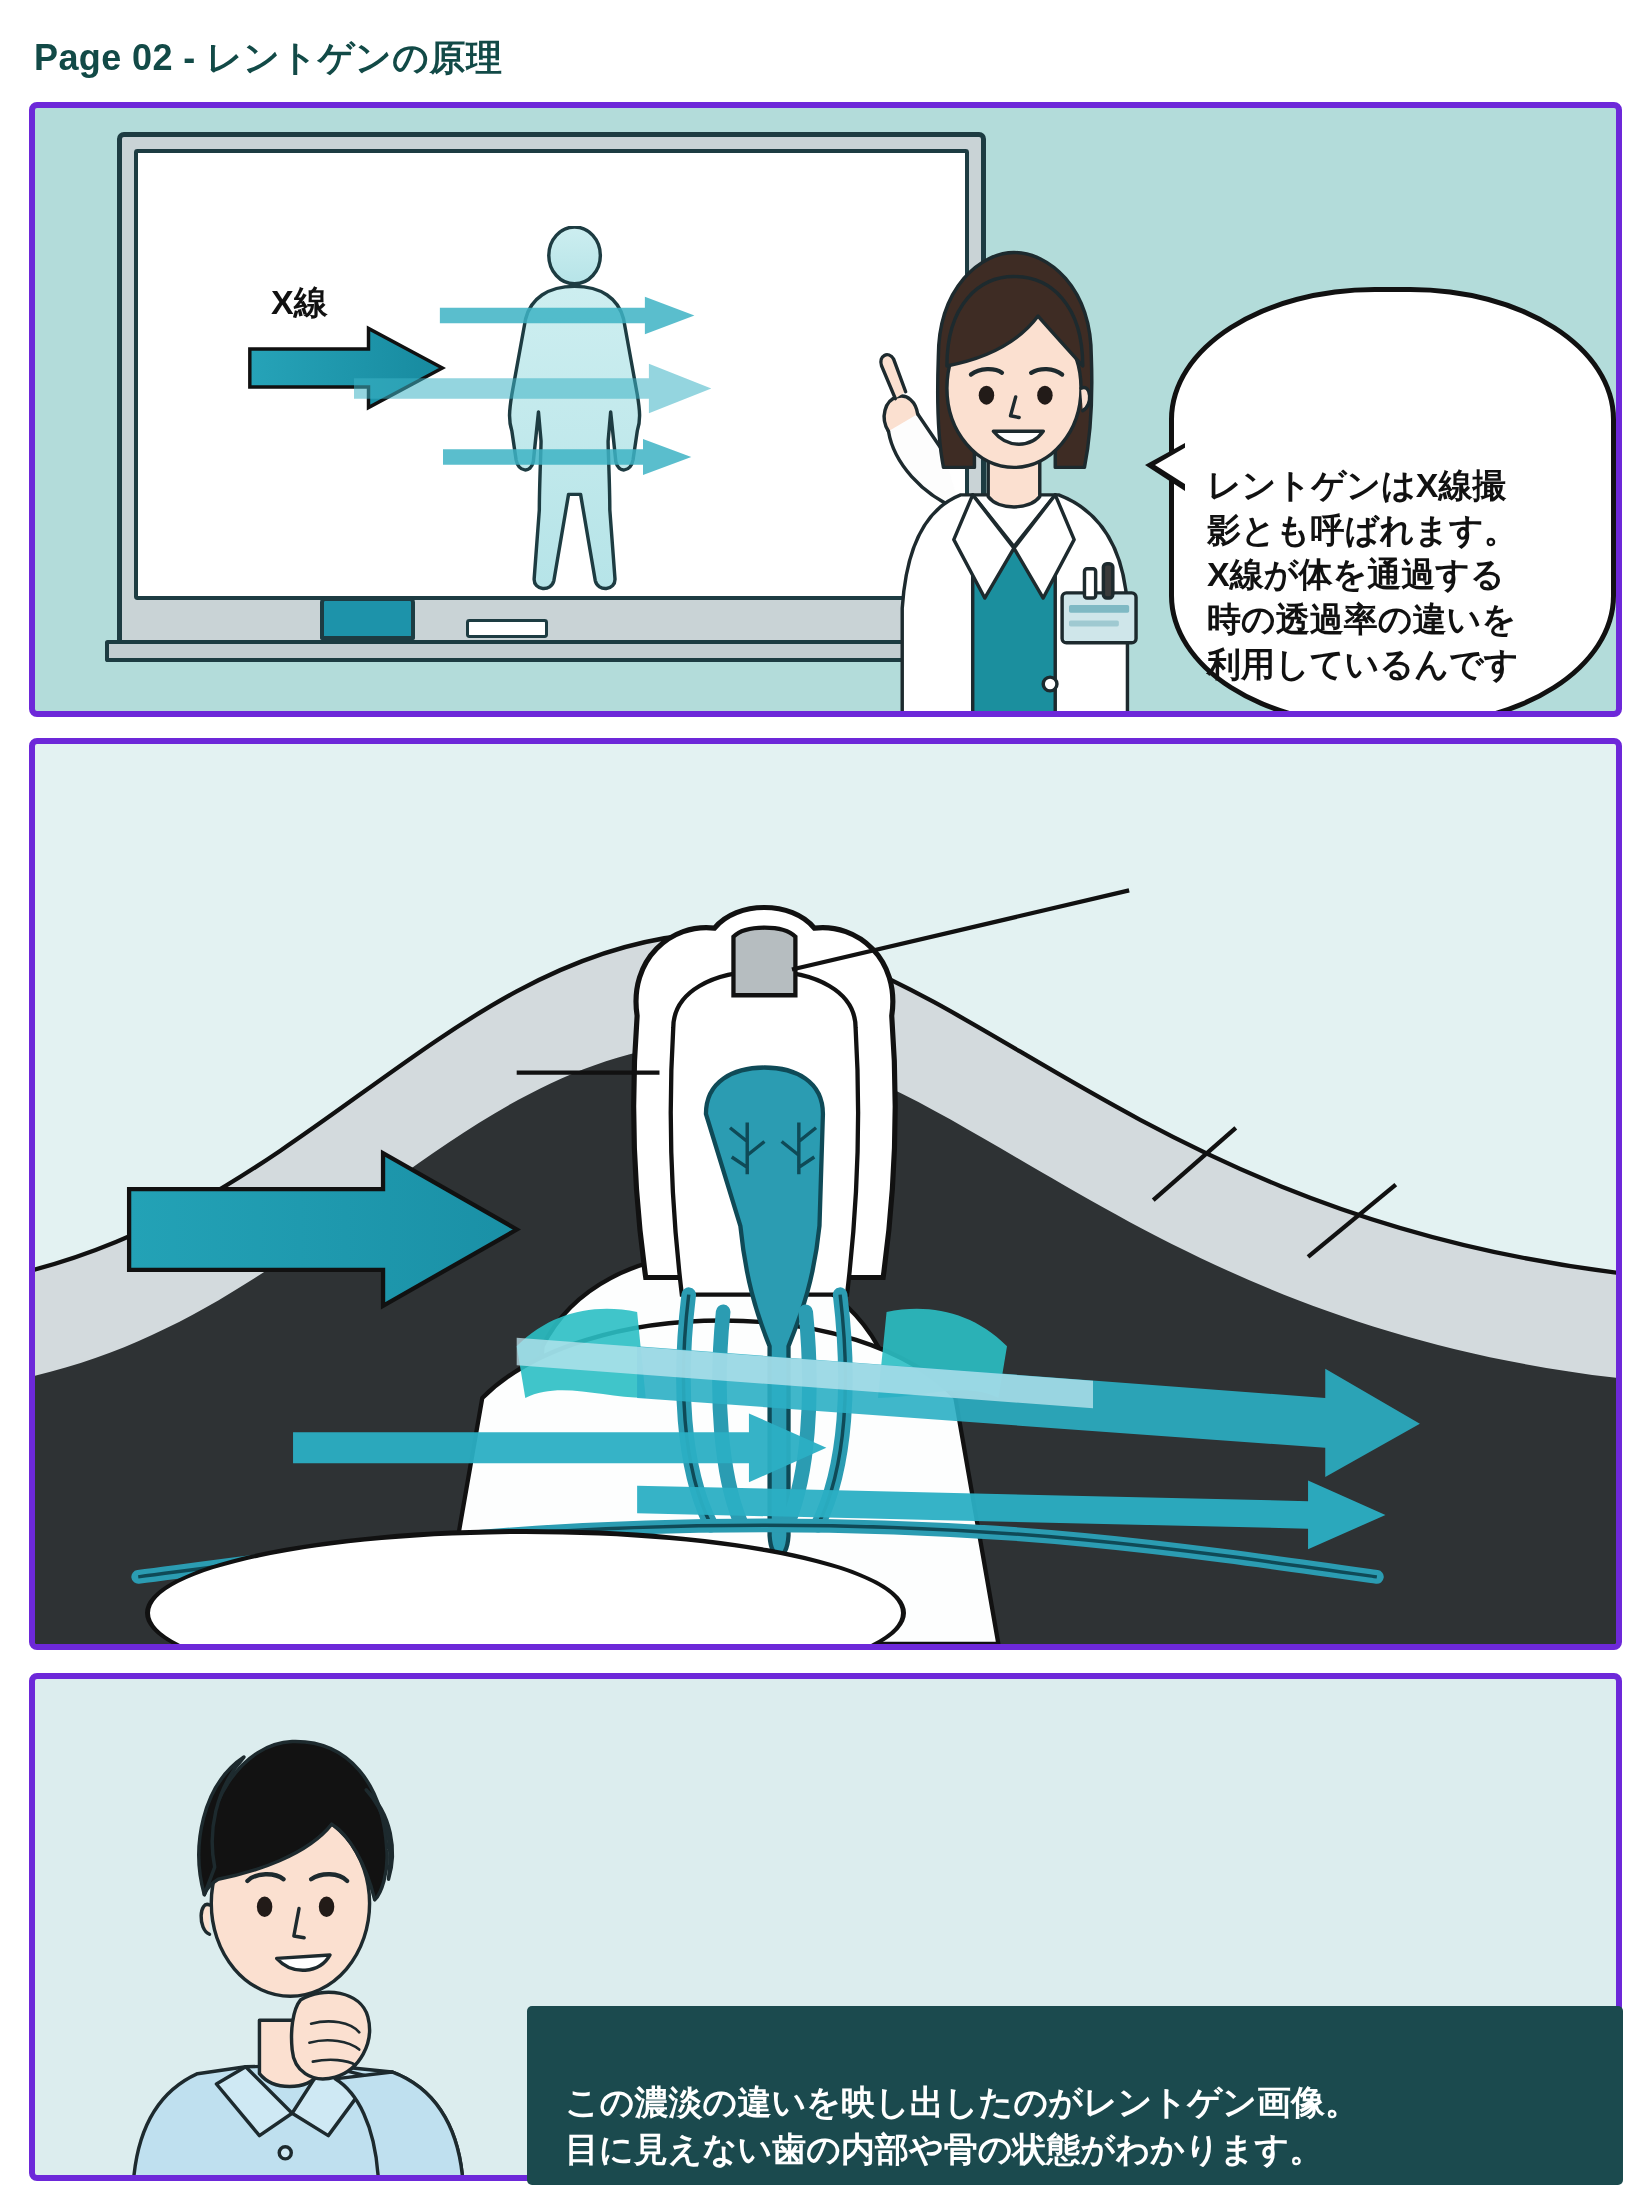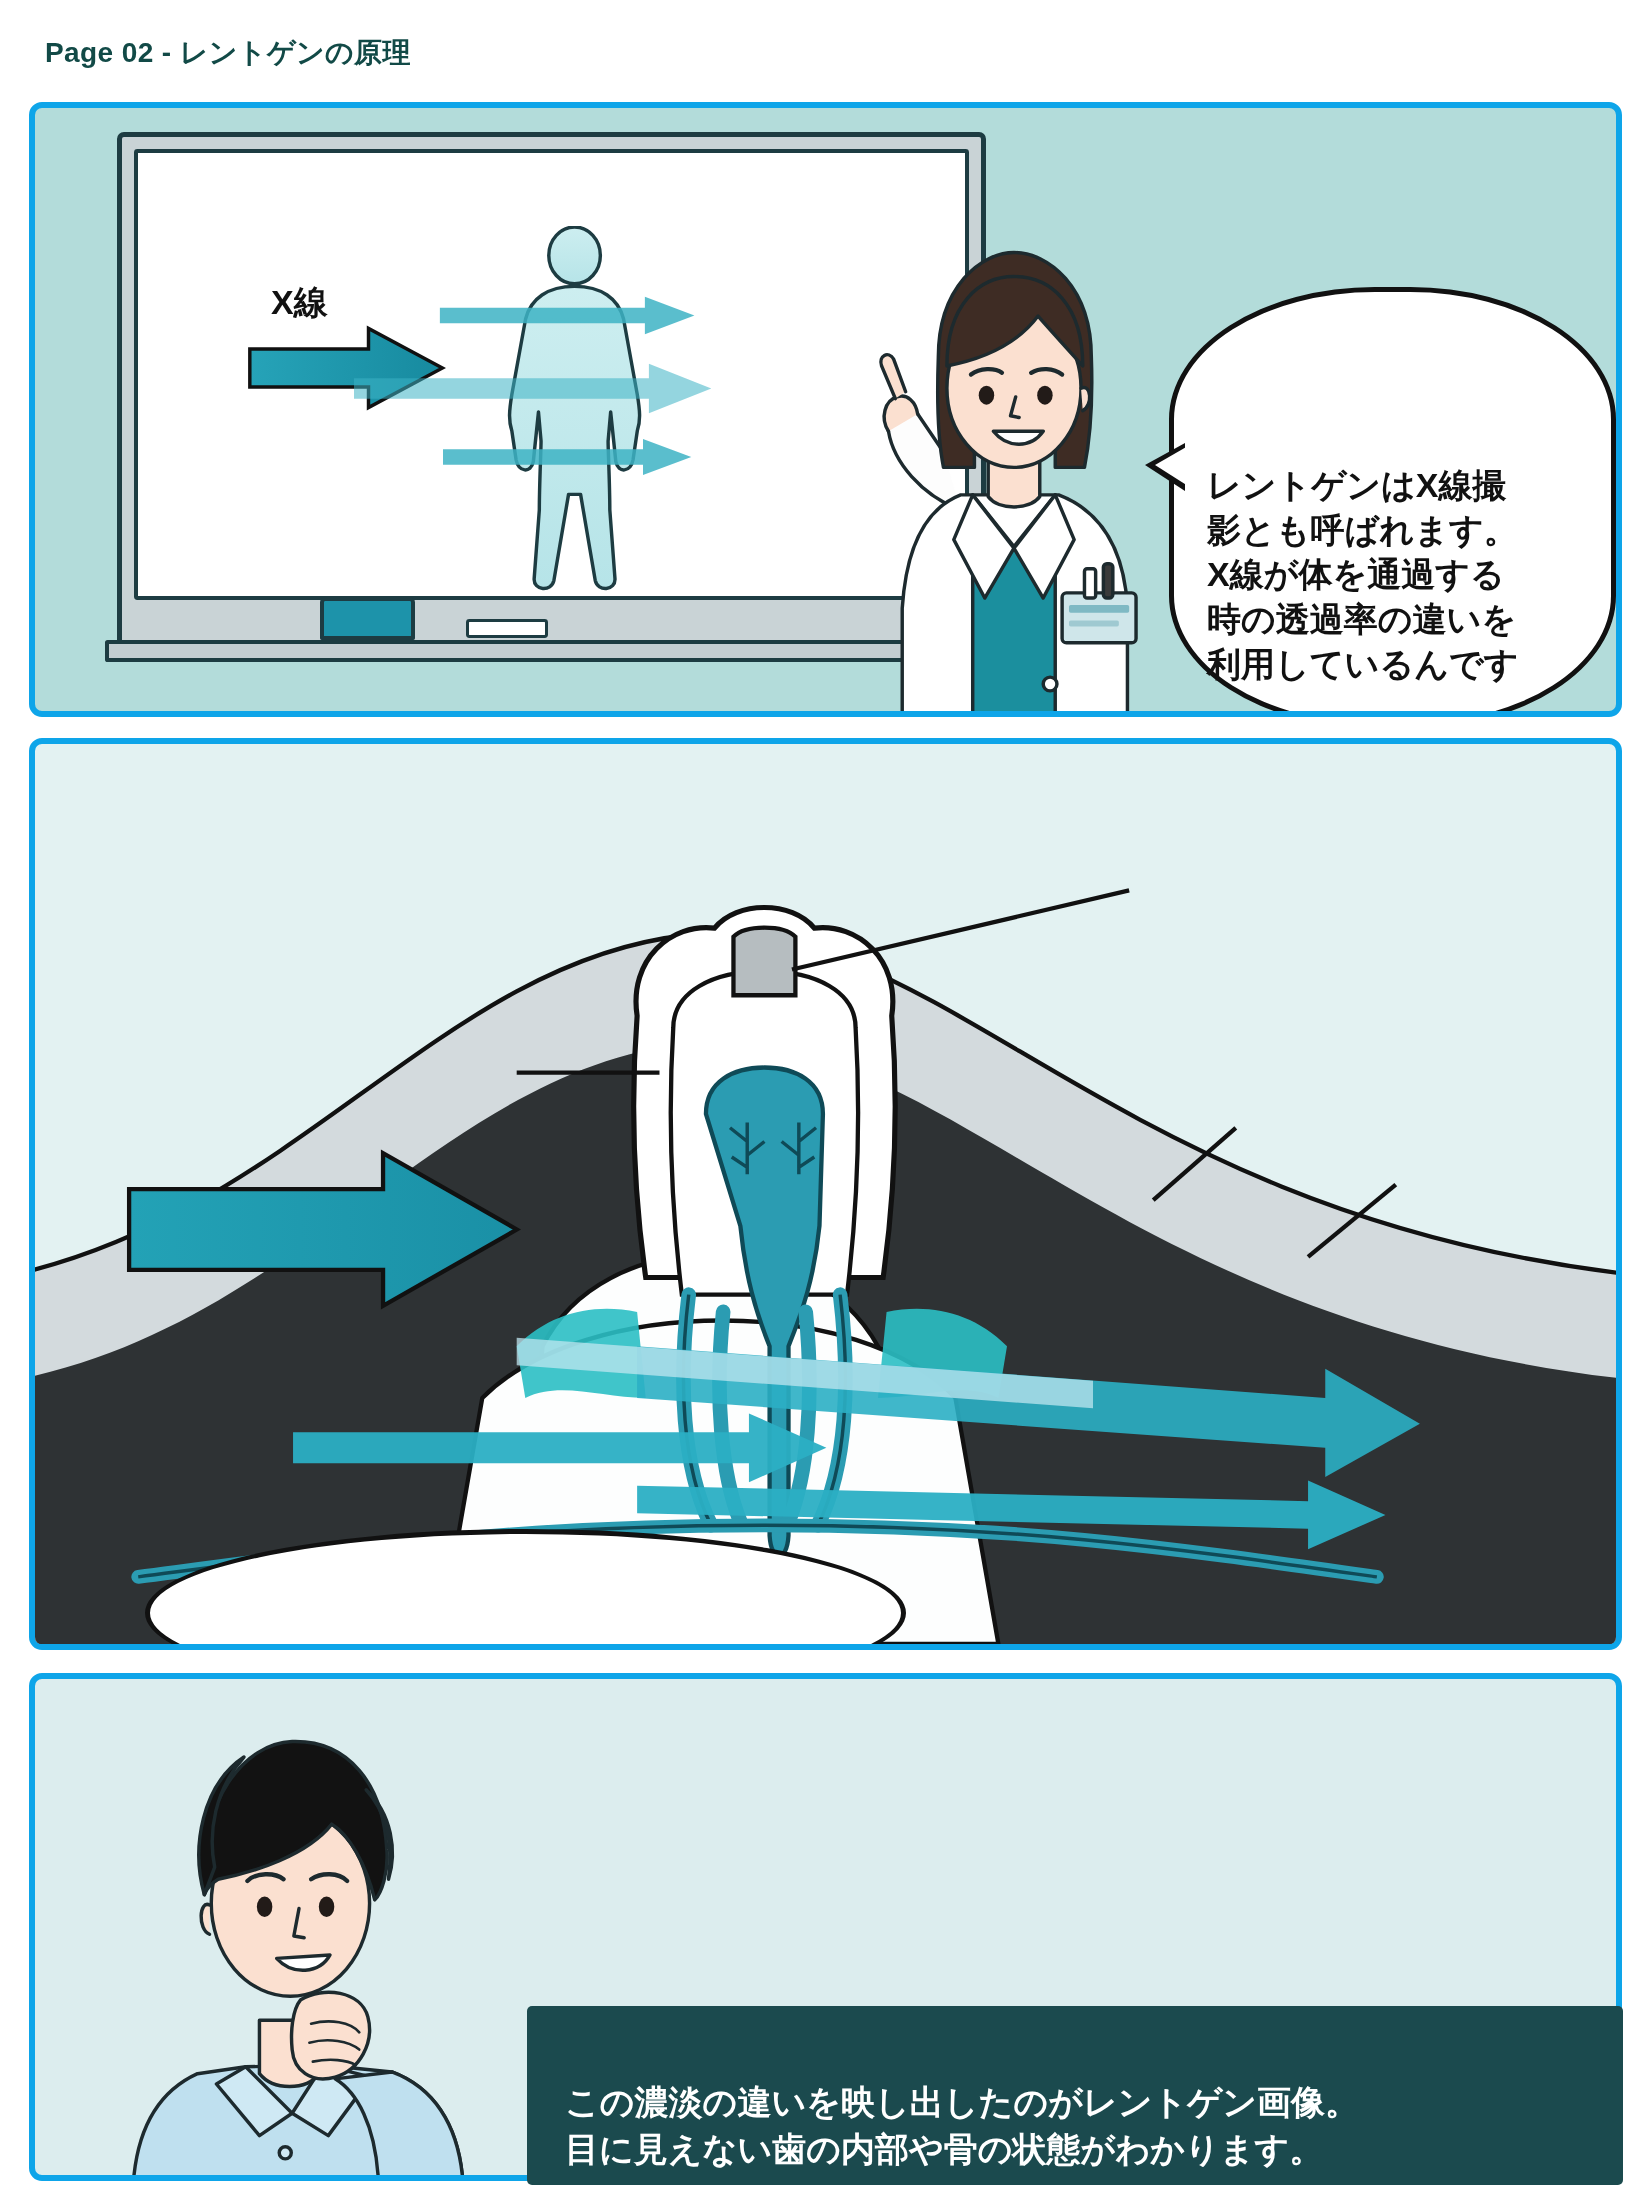--- a/index.html
+++ b/index.html
@@ -6,33 +6,33 @@
   html, body {
     width: 1652px;
     background: #ffffff;
     font-family: "Liberation Sans", "DejaVu Sans", sans-serif;
   }
   body { width: 1652px; height: 2212px; position: relative; overflow: hidden; }
 
   
   .page-title {
     position: absolute;
-    left: 45px; top: 34px;
-    font-size: 28px;
+    left: 34px; top: 34px;
+    font-size: 36px;
     font-weight: bold;
     color: #124a47;
     letter-spacing: 0.4px;
     white-space: nowrap;
   }
 
   
   .panel {
     position: absolute;
-    border: 6px solid #0ea5e9;
-    border-radius: 13px;
+    border: 6px solid #6d28d9;
+    border-radius: 8px;
     overflow: hidden;
   }
   #panel1 { left: 29px; top: 102px;  width: 1593px; height: 615px; background: #b3dcda; }
   #panel2 { left: 29px; top: 738px;  width: 1593px; height: 912px; background: #e3f2f2; }
   #panel3 { left: 29px; top: 1673px; width: 1593px; height: 508px; background: #dcedee; }
 
   
   .whiteboard-frame {
     position: absolute; left: 82px; top: 24px; width: 869px; height: 516px;
     background: #c9d3d6; border: 5.2px solid #1d3c42; border-radius: 6.9px;

